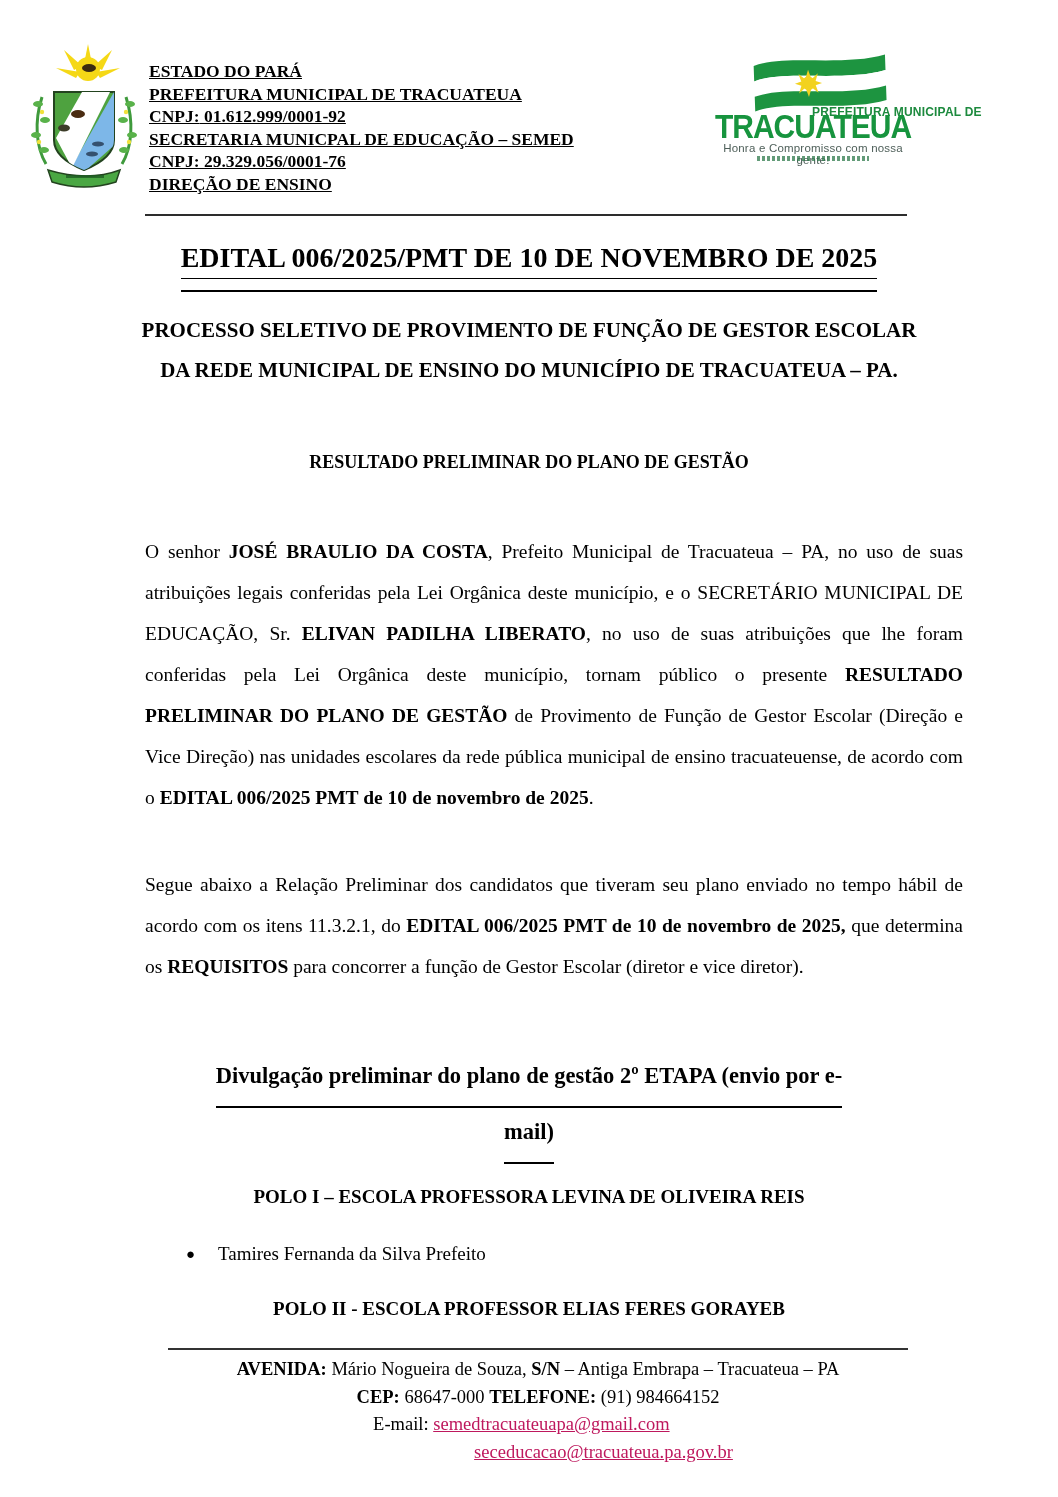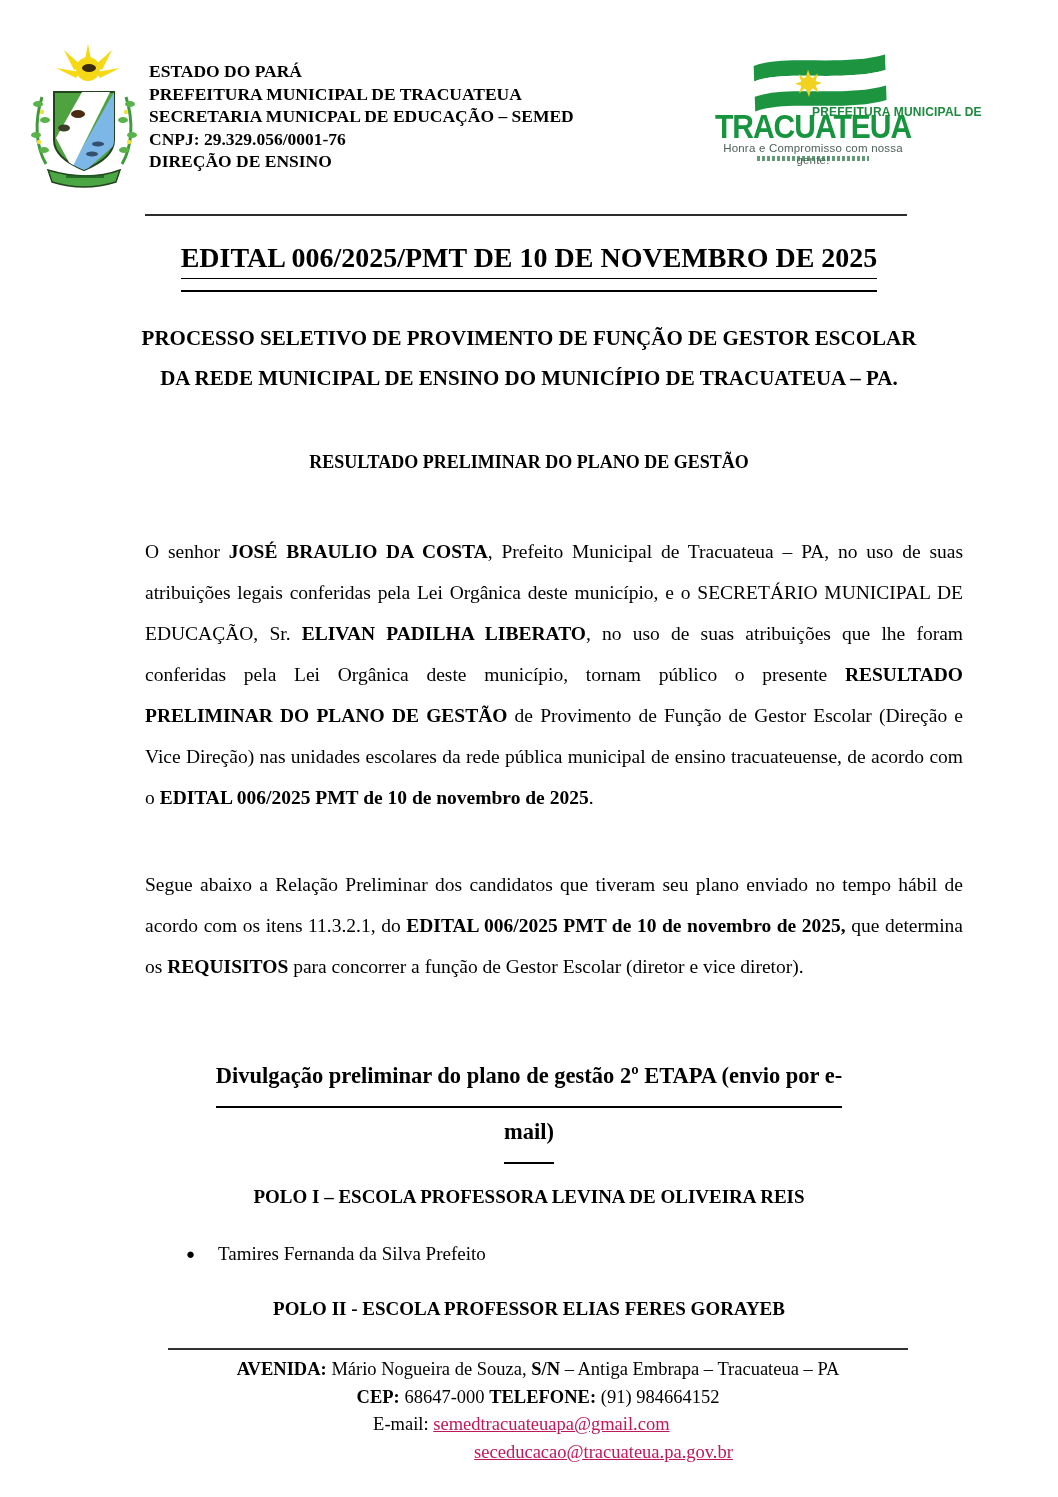--- a/index.html
+++ b/index.html
@@ -10,21 +10,21 @@
     margin:0 auto;
     font-family:"Liberation Serif", serif;
     color:#000;
     overflow:hidden;
   }
   .b{font-weight:bold;}
 
   
   .crest{position:absolute;left:26px;top:42px;width:116px;height:156px;}
   .hdr-text{position:absolute;left:149px;top:60px;font-size:17.5px;line-height:22.5px;font-weight:bold;}
-  .hdr-line{white-space:nowrap;}
+  .hdr-line{white-space:nowrap;text-decoration:underline;}
 
   .logo-right{position:absolute;left:712px;top:52px;width:200px;height:115px;}
   .flag{position:absolute;left:38px;top:0px;width:142px;height:60px;}
   .logo-small-label{position:absolute;left:100px;top:53px;width:100px;
     font-family:"Liberation Sans",sans-serif;font-size:12px;font-weight:bold;color:#1d8a3e;
     letter-spacing:.2px;white-space:nowrap;}
   .logo-name{position:absolute;left:-2px;top:58px;width:206px;text-align:center;
     font-family:"Liberation Sans",sans-serif;font-size:30px;font-weight:800;color:#17943e;
     letter-spacing:-1px;transform:scaleY(1.08);}
   .logo-tagline{position:absolute;left:-6px;top:90px;width:214px;text-align:center;
@@ -32,21 +32,21 @@
   .logo-microtext{position:absolute;left:45px;top:104px;width:112px;height:5px;
     background:repeating-linear-gradient(90deg,#2f7a4c 0 3px,transparent 3px 5px);opacity:.75;}
 
   .sep1{position:absolute;left:145px;top:214px;width:762px;border-top:2px solid #2d2d2d;}
 
   
   .content-center{position:absolute;left:120px;width:818px;text-align:center;}
   .doc-title{top:242px;font-size:28px;font-weight:bold;}
   .title-outer{border-bottom:1.5px solid #000;padding-bottom:5px;}
   .title-inner{border-bottom:2.5px solid #000;padding-bottom:17px;}
-  .subtitle{top:318px;font-size:21px;font-weight:bold;line-height:40px;}
+  .subtitle{top:310px;font-size:21px;font-weight:bold;line-height:40px;}
   .section1{top:452px;font-size:18px;font-weight:bold;}
 
   
   .para{position:absolute;left:145px;width:818px;text-align:justify;
     font-size:19.5px;line-height:41px;}
   .p1{top:531px;}
   .p2{top:864px;}
 
   .heading2{top:1048px;font-size:22.5px;font-weight:bold;line-height:56px;}
   .u2{border-bottom:2.5px solid #000;padding-bottom:18px;}
@@ -118,20 +118,21 @@
       <ellipse cx="66" cy="112" rx="6" ry="2.5" fill="#35506e"></ellipse>
     </g>
 
     <path d="M22,128 q40,12 72,0 l-4,12 q-32,10 -64,0 z" fill="#4aa743" stroke="#23431f" stroke-width="1.5"></path>
     <rect x="40" y="133" width="38" height="3" fill="#1d5c22" opacity=".8"></rect>
   </svg>
 
   <div class="hdr-text">
     <div class="hdr-line"><span class="b">ESTADO DO PARÁ</span></div>
     <div class="hdr-line"><span class="b">PREFEITURA MUNICIPAL DE TRACUATEUA</span></div>
+    <div class="hdr-line"><span class="b">CNPJ:</span><span> 01.612.999/0001-92</span></div>
     <div class="hdr-line"><span class="b">SECRETARIA MUNICPAL DE EDUCAÇÃO – SEMED</span></div>
     <div class="hdr-line"><span class="b">CNPJ: 29.329.056/0001-76</span></div>
     <div class="hdr-line"><span class="b">DIREÇÃO DE ENSINO</span></div>
   </div>
 
   <div class="logo-right">
     <svg class="flag" viewBox="0 0 142 62">
       <g transform="rotate(-2 70 30)">
         <path d="M2,12 C34,1 96,16 138,5 L138,21 C96,32 34,17 2,28 Z" fill="#1d9440"></path>
         <path d="M2,28 C34,17 96,32 138,21 L138,37 C96,48 34,33 2,44 Z" fill="#ffffff"></path>

